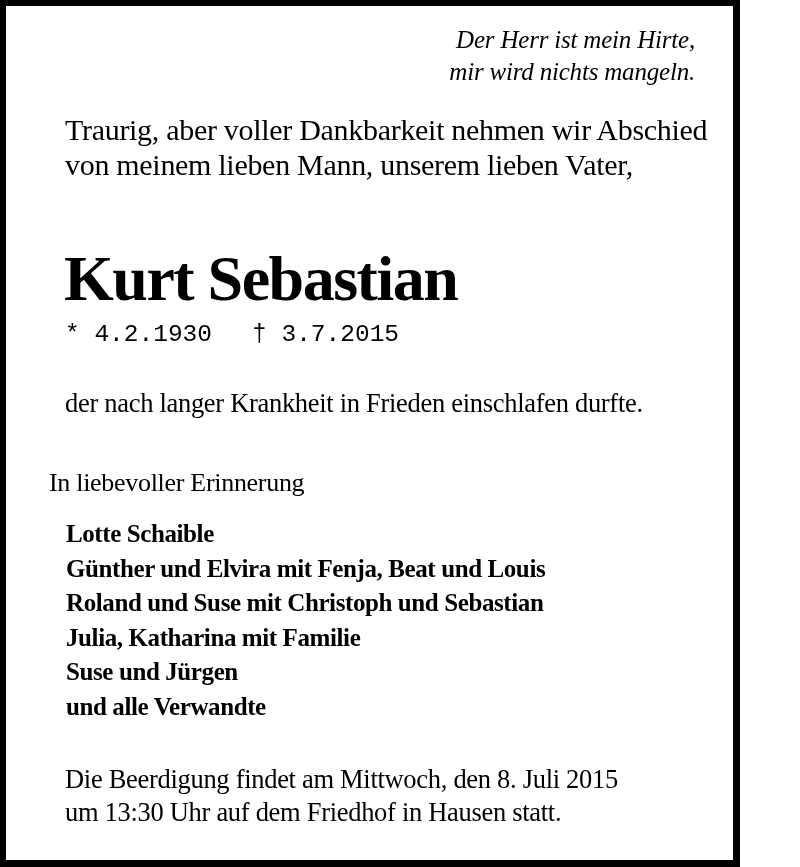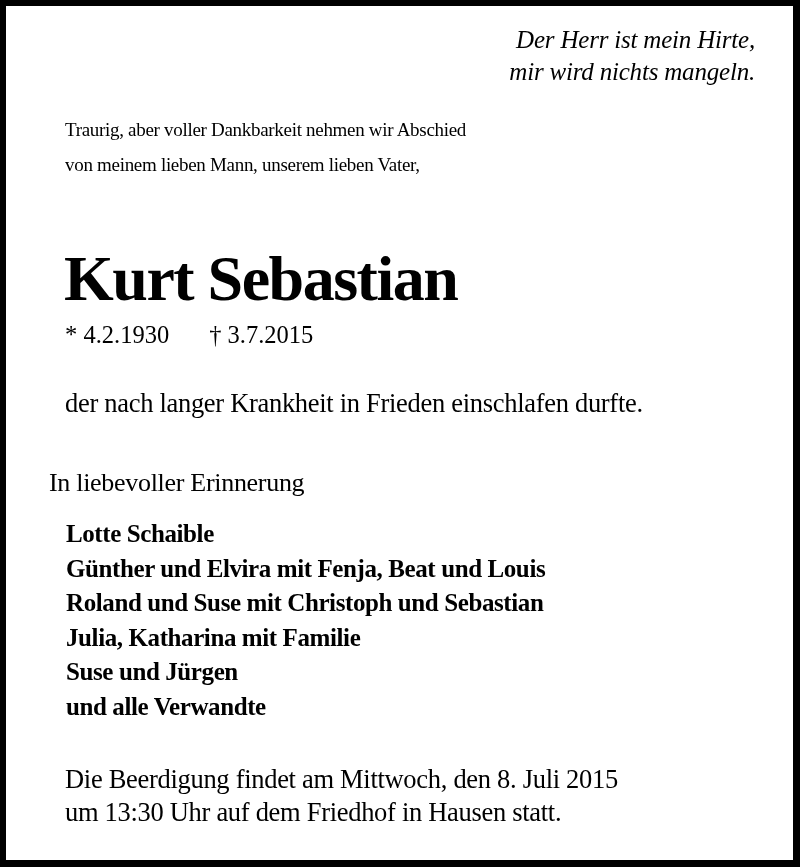--- a/index.html
+++ b/index.html
@@ -8,21 +8,21 @@
       background: #ffffff;
     }
     body {
       width: 800px;
       height: 867px;
       overflow: hidden;
     }
     .notice {
       position: relative;
       box-sizing: border-box;
-      width: 800px;
+      width: 740px;
       height: 867px;
       border-top: 6px solid #000;
       border-left: 6px solid #000;
       border-right: 7px solid #000;
       border-bottom: 7px solid #000;
       background: #fff;
       color: #000;
       font-family: "Liberation Serif", "DejaVu Serif", serif;
     }
     .verse {
@@ -32,39 +32,40 @@
       text-align: right;
       font-style: italic;
       font-size: 25px;
       line-height: 32px;
       letter-spacing: -0.2px;
     }
     .intro {
       position: absolute;
       left: 59px;
       top: 107px;
-      font-size: 19px;
+      font-size: 30px;
       line-height: 34.5px;
       letter-spacing: -0.3px;
     }
     .name {
       position: absolute;
       left: 58px;
       top: 238px;
       font-weight: bold;
       font-size: 64px;
       line-height: 70px;
       letter-spacing: -1.5px;
     }
     .dates {
       position: absolute;
       left: 59px;
       top: 314px;
       font-size: 24.5px;
       line-height: 30px;
+      font-family: Liberation Mono, monospace;
     }
     .dates .gap { display: inline-block; width: 40px; }
     .passing {
       position: absolute;
       left: 59px;
       top: 381px;
       font-size: 26.5px;
       line-height: 32px;
       letter-spacing: -0.3px;
       text-align: center;

